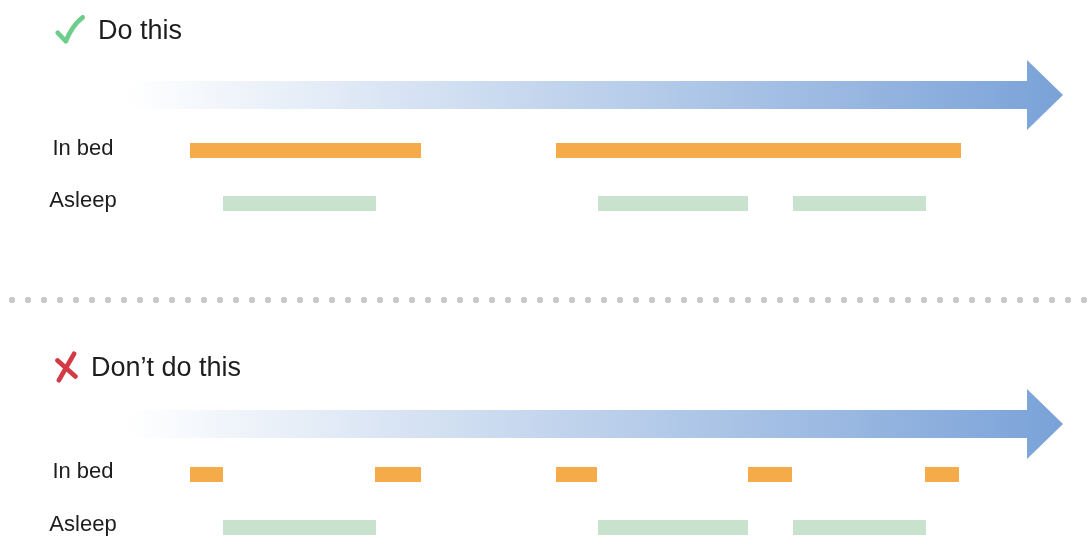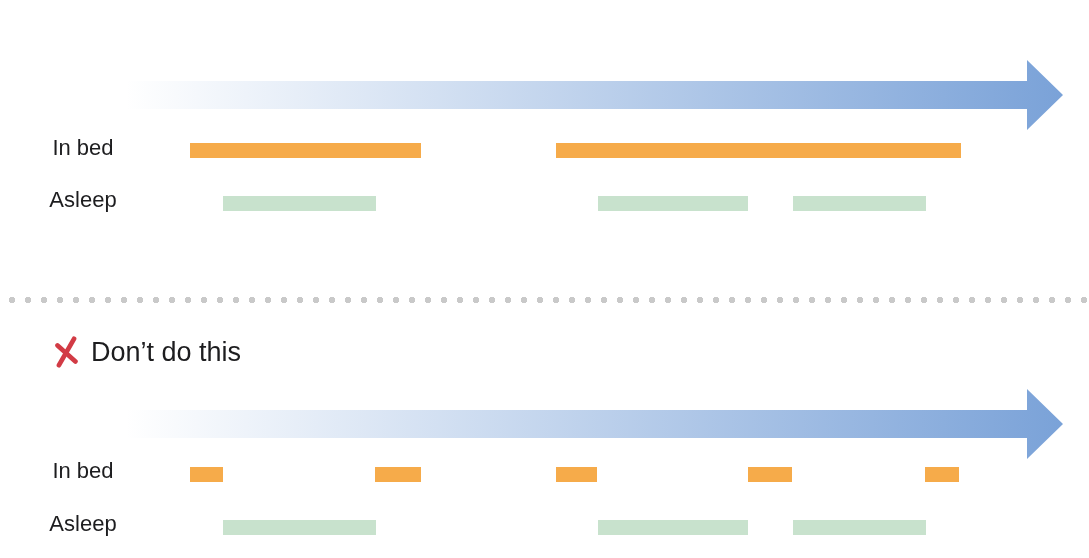--- a/index.html
+++ b/index.html
@@ -19,21 +19,21 @@
     display: flex;
     align-items: center;
     gap: 13px;
   }
   .heading .heading-text {
     font-size: 27px;
     line-height: 36px;
     white-space: nowrap;
   }
   .heading-do { top: 12px; }
-  .heading-dont { top: 334px; }
+  .heading-dont { top: 349px; }
   .check-icon-svg path {
     fill: none;
     stroke: var(--check, #6FCD8C);
     stroke-width: 5;
     stroke-linecap: round;
     stroke-linejoin: round;
   }
   .cross-icon-svg line {
     stroke: var(--cross, #D23B45);
     stroke-width: 5;
@@ -73,20 +73,26 @@
     background-size: 16px 8px;
     background-repeat: repeat-x;
     background-position-x: 4px;
   }
 </style>
 </head>
 <body>
 
 <div class="canvas">
 
+  <div class="heading heading-do">
+    <svg class="check-icon-svg" width="30" height="30" viewBox="0 0 32 32">
+      <path d="M3,19 L11.5,28 C16,17 23,7.5 29.5,2.5"></path>
+    </svg>
+    <span class="heading-text">Do this</span>
+  </div>
 
   <svg class="time-arrow arrow-do" width="1018" height="70" viewBox="0 0 1018 70">
     <defs>
       <linearGradient id="gradDo" x1="0" y1="0" x2="1" y2="0">
         <stop class="arrow-stop-start" offset="0" stop-color="#FFFFFF"></stop>
         <stop class="arrow-stop-start" offset="0.08" stop-color="#FFFFFF"></stop>
         <stop class="arrow-stop-end" offset="1" stop-color="#7AA2D8"></stop>
       </linearGradient>
     </defs>
     <path d="M0,21 H982 V0 L1018,35 L982,70 V49 H0 Z" fill="url(#gradDo)"></path>

